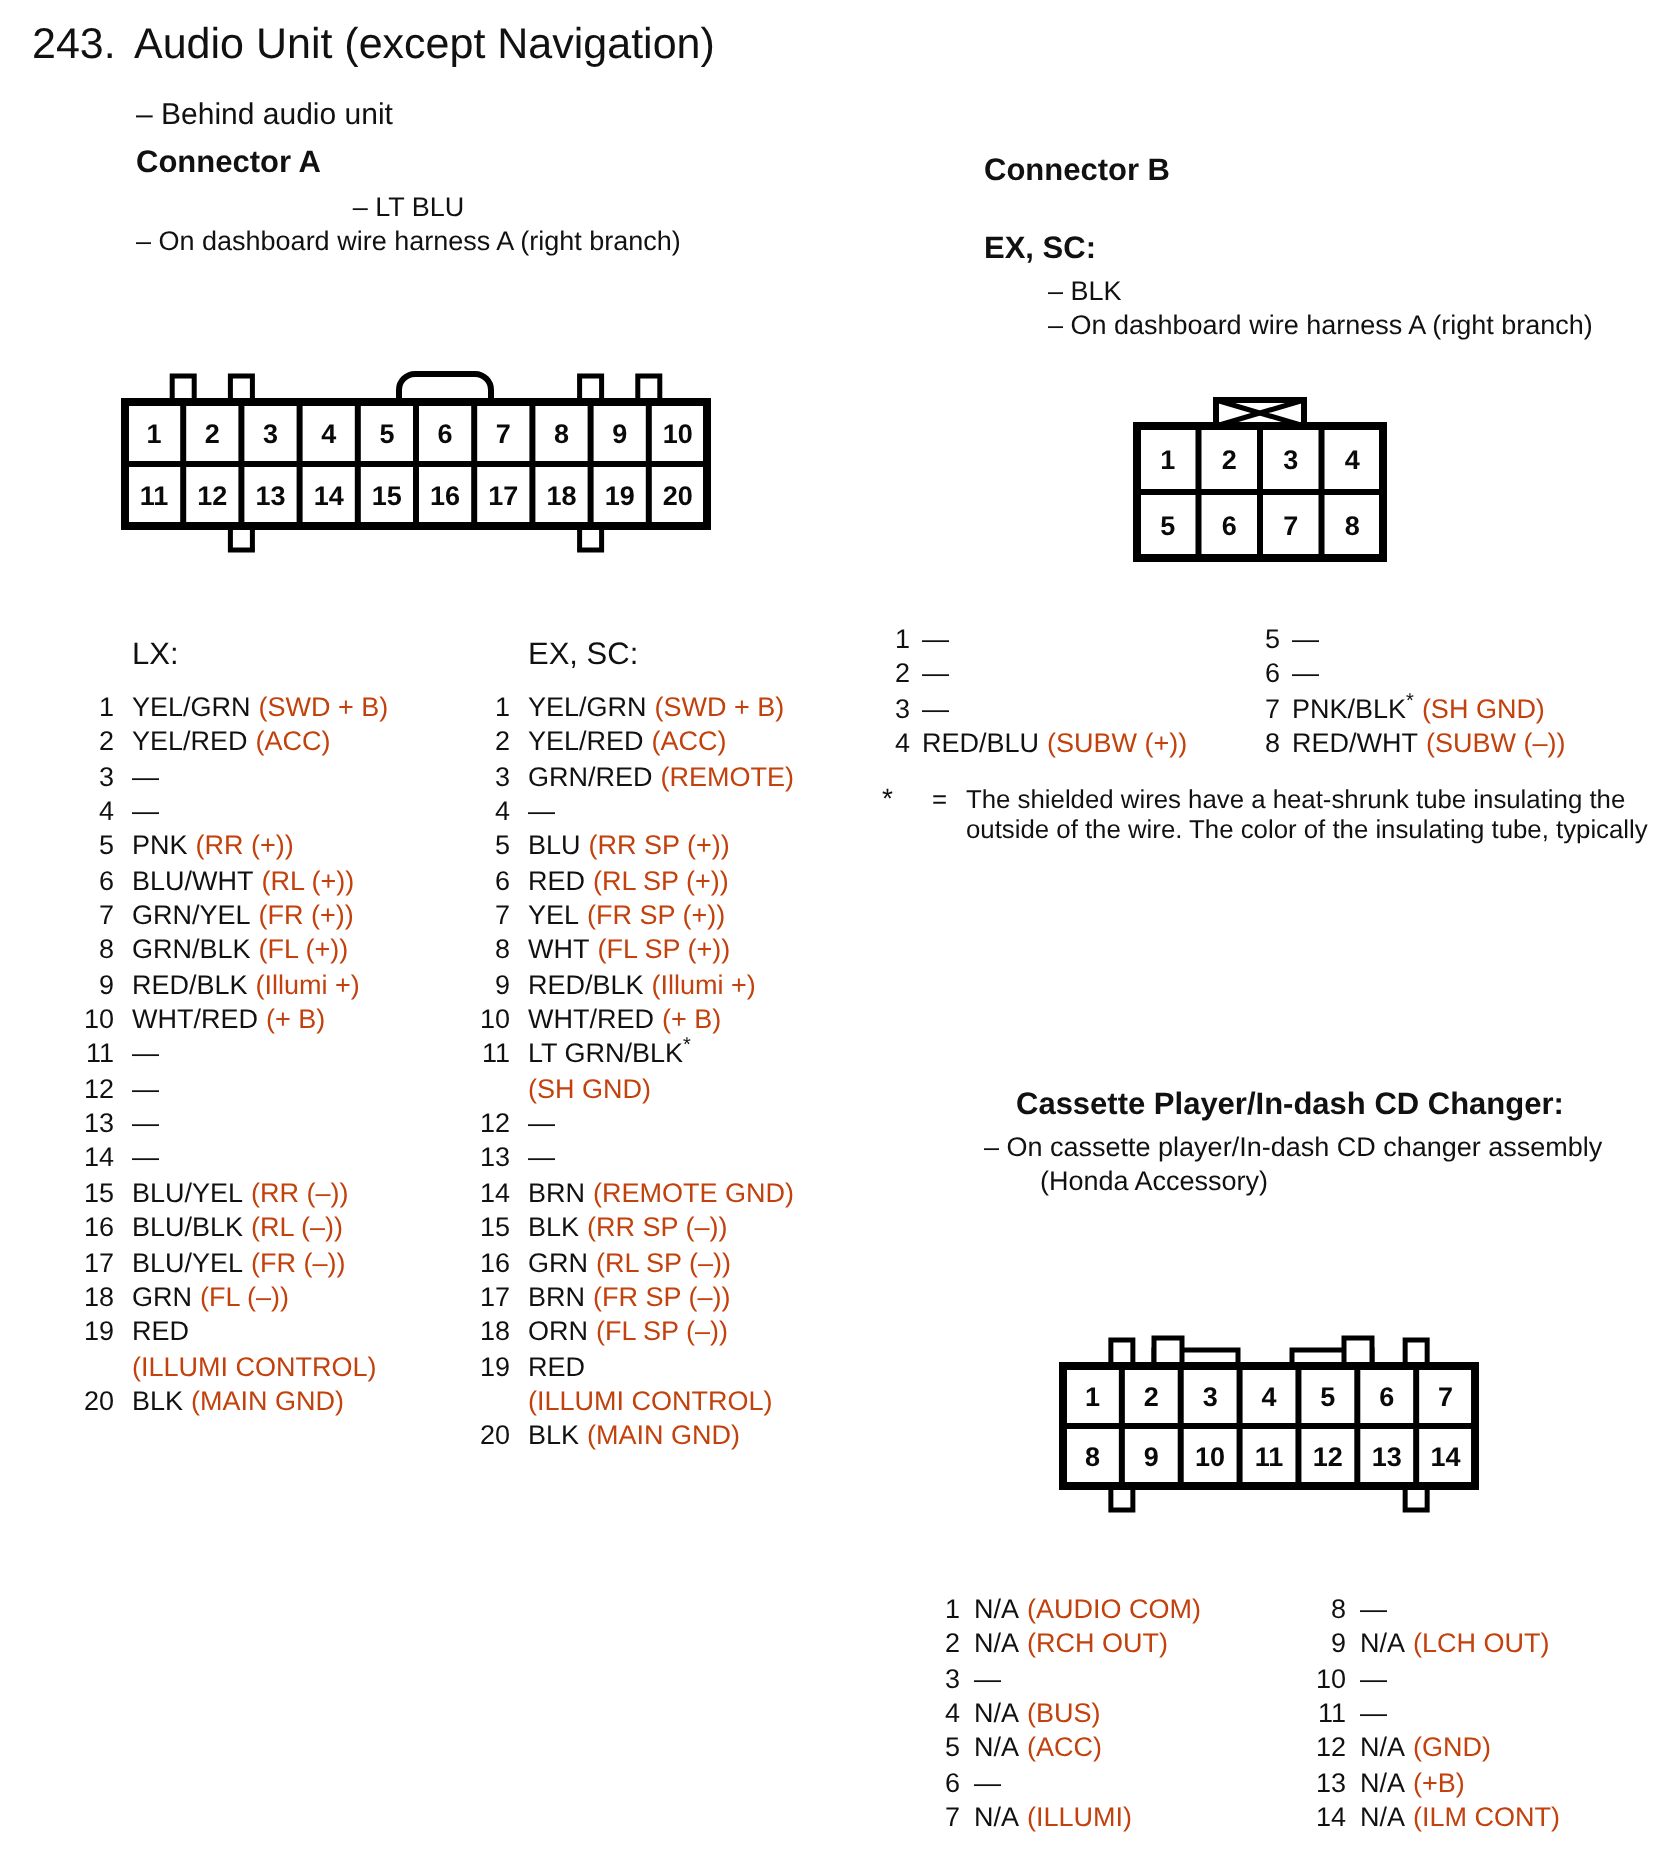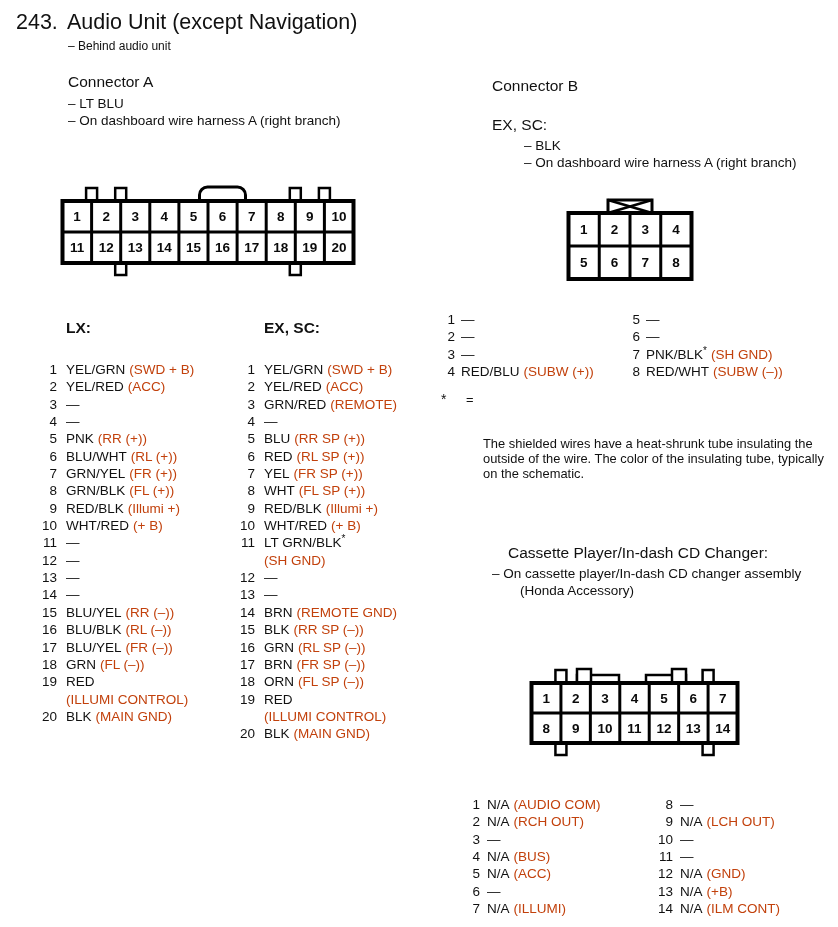--- a/index.html
+++ b/index.html
@@ -4,56 +4,56 @@
 <style>
   html,body{margin:0;padding:0;}
   body{
     width:838px;height:927px;position:relative;background:#ffffff;overflow:hidden;
     font-family:"Liberation Sans","DejaVu Sans",sans-serif;color:#111;
     -webkit-font-smoothing:antialiased;
   }
   .abs{position:absolute;}
   .title-row{left:16px;top:10px;font-size:21.5px;font-weight:normal;white-space:nowrap;}
   .title-num{display:inline-block;width:51px;}
-  .subtitle{left:68px;top:39px;font-size:12px;}
-  .h-bold{font-weight:normal;font-size:15.5px;white-space:nowrap;}
+  .subtitle{left:68px;top:49px;font-size:15px;}
+  .h-bold{font-weight:bold;font-size:15.5px;white-space:nowrap;}
   .note-block{font-size:13.5px;line-height:17px;white-space:nowrap;}
   .note-indent{margin-left:28px;}
   svg{display:block;}
   svg text{font-family:"Liberation Sans","DejaVu Sans",sans-serif;font-weight:bold;font-size:13.5px;fill:#0a0a0a;}
 
   .pinlist{font-size:13.5px;line-height:17.35px;}
-  .pinlist .list-heading{font-size:15.5px;font-weight:bold;line-height:19px;margin-bottom:24px;}
+  .pinlist .list-heading{font-size:15.5px;font-weight:normal;line-height:19px;margin-bottom:8px;}
   .pin-row{white-space:nowrap;}
   .pin-num{display:inline-block;text-align:right;}
   .pin-signal{color:#c2410c;margin-left:4px;}
   .pin-signal.brk{display:block;margin-left:0;}
   sup.star{font-size:10px;line-height:0;}
 
   .pl-a .pin-num{width:15px;margin-right:9px;}
   .pl-a .list-heading{margin-left:24px;}
   .pl-a .pin-signal.brk{margin-left:24px;}
   .pl-b .pin-num{width:9px;margin-right:6px;}
   .pl-c .pin-num{width:22px;margin-right:7px;}
 
   .fn{display:flex;font-size:12.9px;line-height:15.1px;}
   .fn-sym{width:25px;font-size:14px;}
   .fn-eq{width:17px;}
-  .fn-text{white-space:nowrap;margin-top:44px;}
+  .fn-text{white-space:nowrap;}
 </style>
 </head>
 <body>
 
 <div class="abs title-row">
   <span class="title-num">243.</span><span>Audio Unit (except Navigation)</span>
 </div>
 <div class="abs subtitle">– Behind audio unit</div>
 
 <div class="abs h-bold" style="left:68px;top:73px;">Connector A</div>
-<div class="abs note-block" style="left:68px;top:95px;">
+<div class="abs note-block" style="left:68px;top:95px;text-align:center;">
   <div>– LT BLU</div>
   <div>– On dashboard wire harness A (right branch)</div>
 </div>
 
 <svg class="abs" id="diagA" width="296" height="96" style="left:60px;top:184px;">
     <rect x="26.1" y="4" width="11" height="16" fill="#fff" stroke="#000" stroke-width="2.5"></rect>
     <rect x="55.2" y="4" width="11" height="16" fill="#fff" stroke="#000" stroke-width="2.5"></rect>
     <rect x="229.8" y="4" width="11" height="16" fill="#fff" stroke="#000" stroke-width="2.5"></rect>
     <rect x="258.90000000000003" y="4" width="11" height="16" fill="#fff" stroke="#000" stroke-width="2.5"></rect>
     <rect x="55.2" y="76" width="11" height="15" fill="#fff" stroke="#000" stroke-width="2.5"></rect>
@@ -186,21 +186,20 @@
       <div class="pin-row"><span class="pin-num">8</span><span class="pin-wire">RED/WHT</span><span class="pin-signal">(SUBW (–))</span></div>
     </div>
 </div>
 
 <div class="abs fn" style="left:441px;top:392px;">
   <div class="fn-sym">*</div>
   <div class="fn-eq">=</div>
   <div class="fn-text">
     <div>The shielded wires have a heat-shrunk tube insulating the</div>
     <div>outside of the wire. The color of the insulating tube, typically</div>
-    <div>on the schematic.</div>
   </div>
 </div>
 
 <div class="abs h-bold" style="left:508px;top:544px;">Cassette Player/In-dash CD Changer:</div>
 <div class="abs note-block" style="left:492px;top:565px;">
   <div>– On cassette player/In-dash CD changer assembly</div>
   <div class="note-indent">(Honda Accessory)</div>
 </div>
 
 <svg class="abs" id="diagC" width="212" height="96" style="left:529px;top:662px;">

